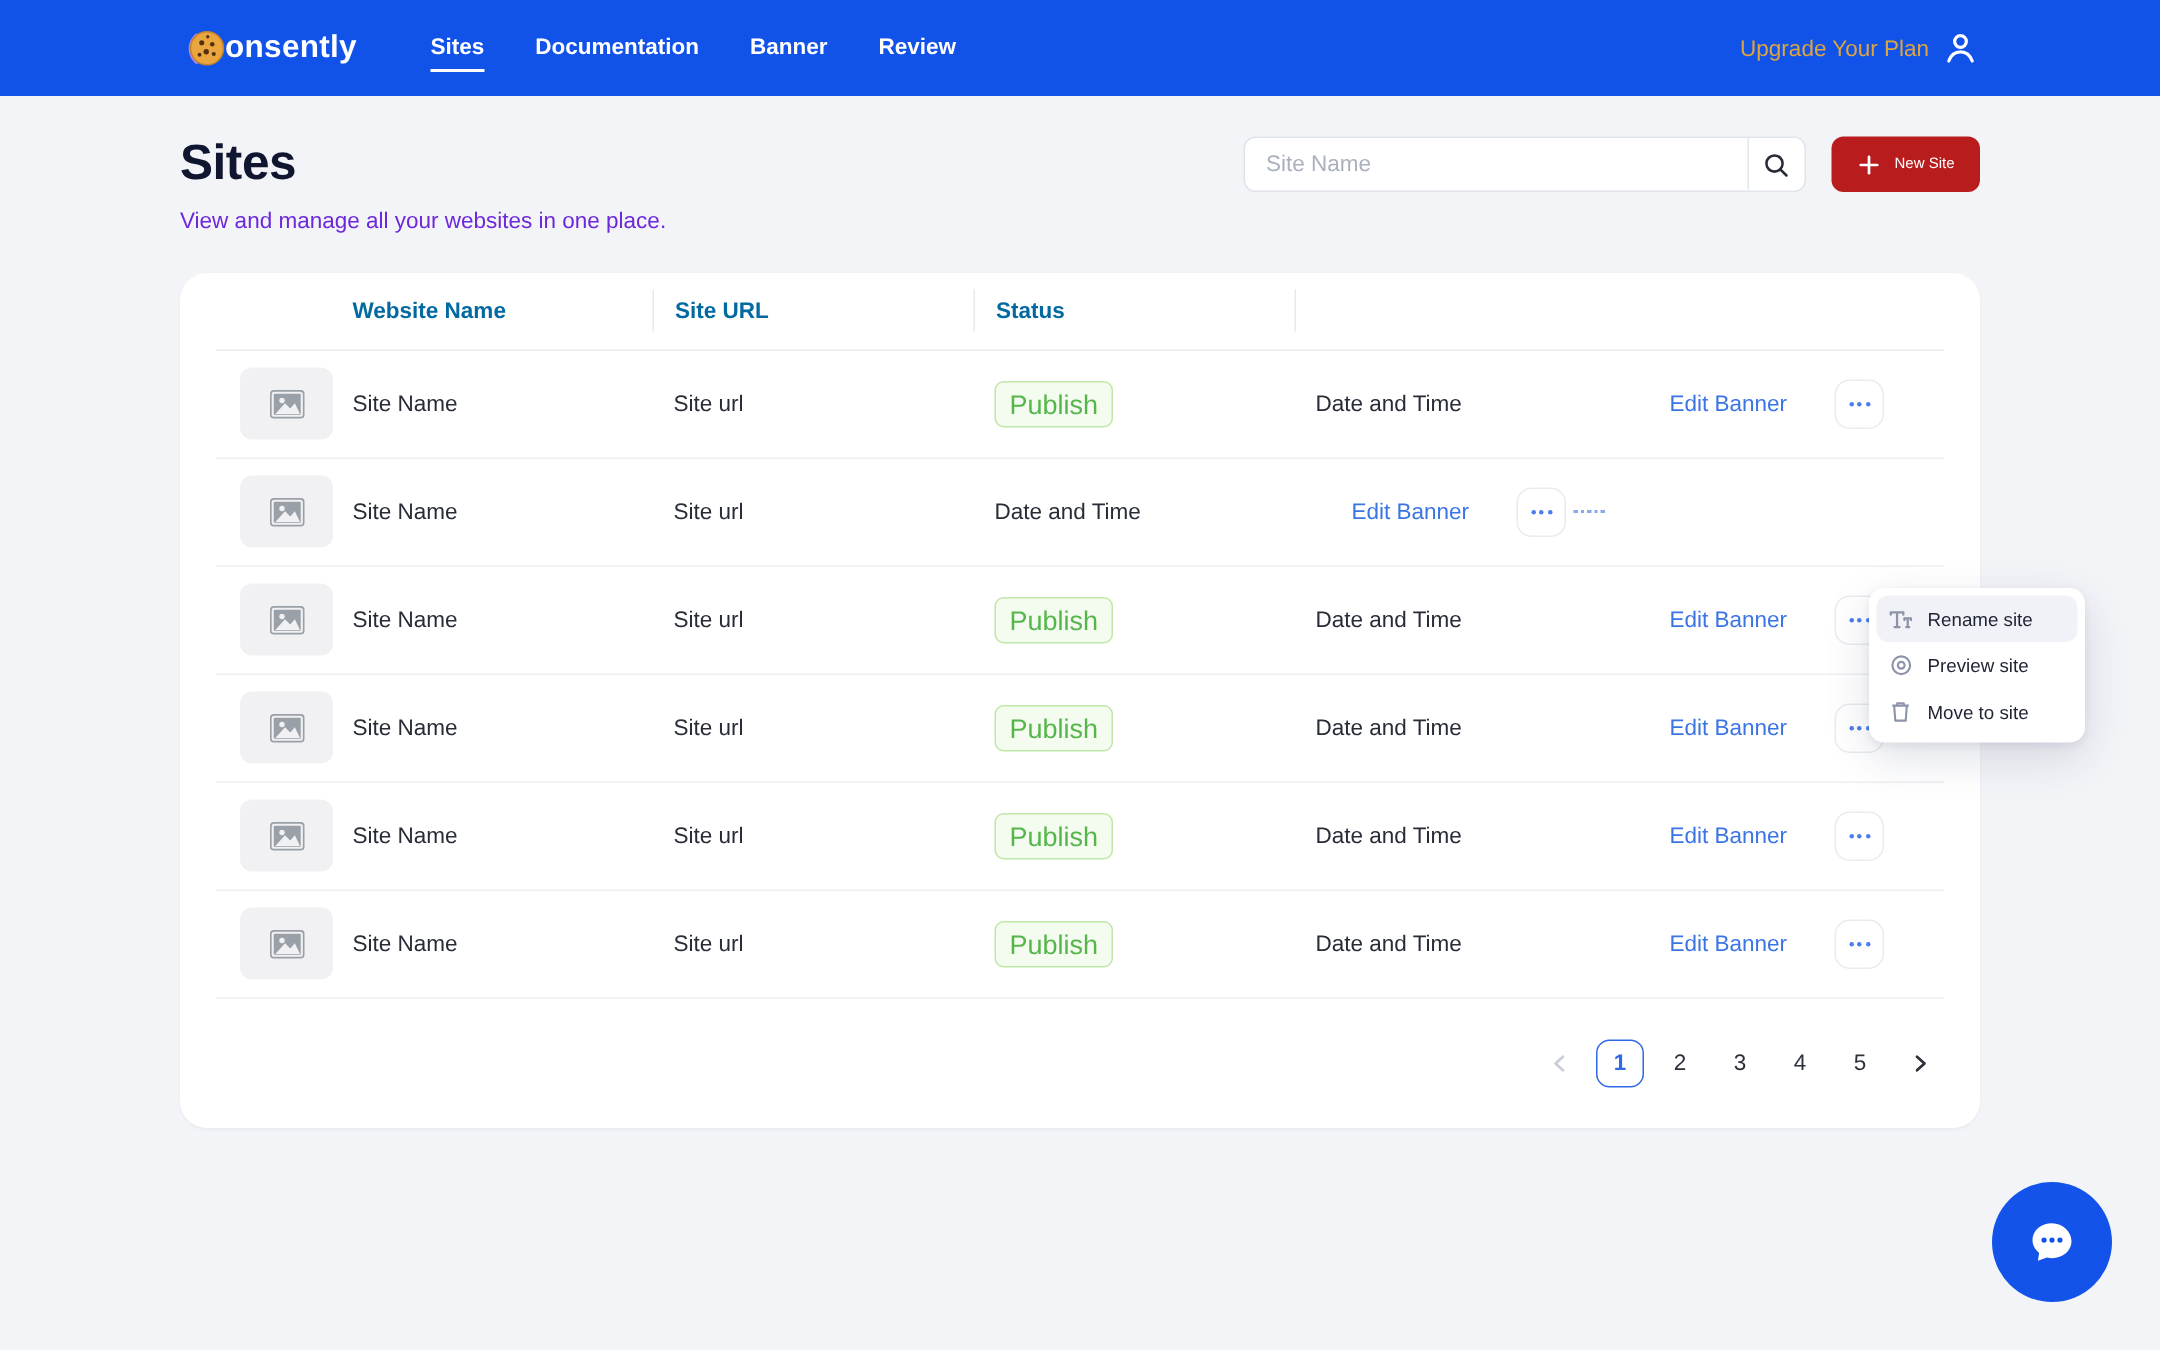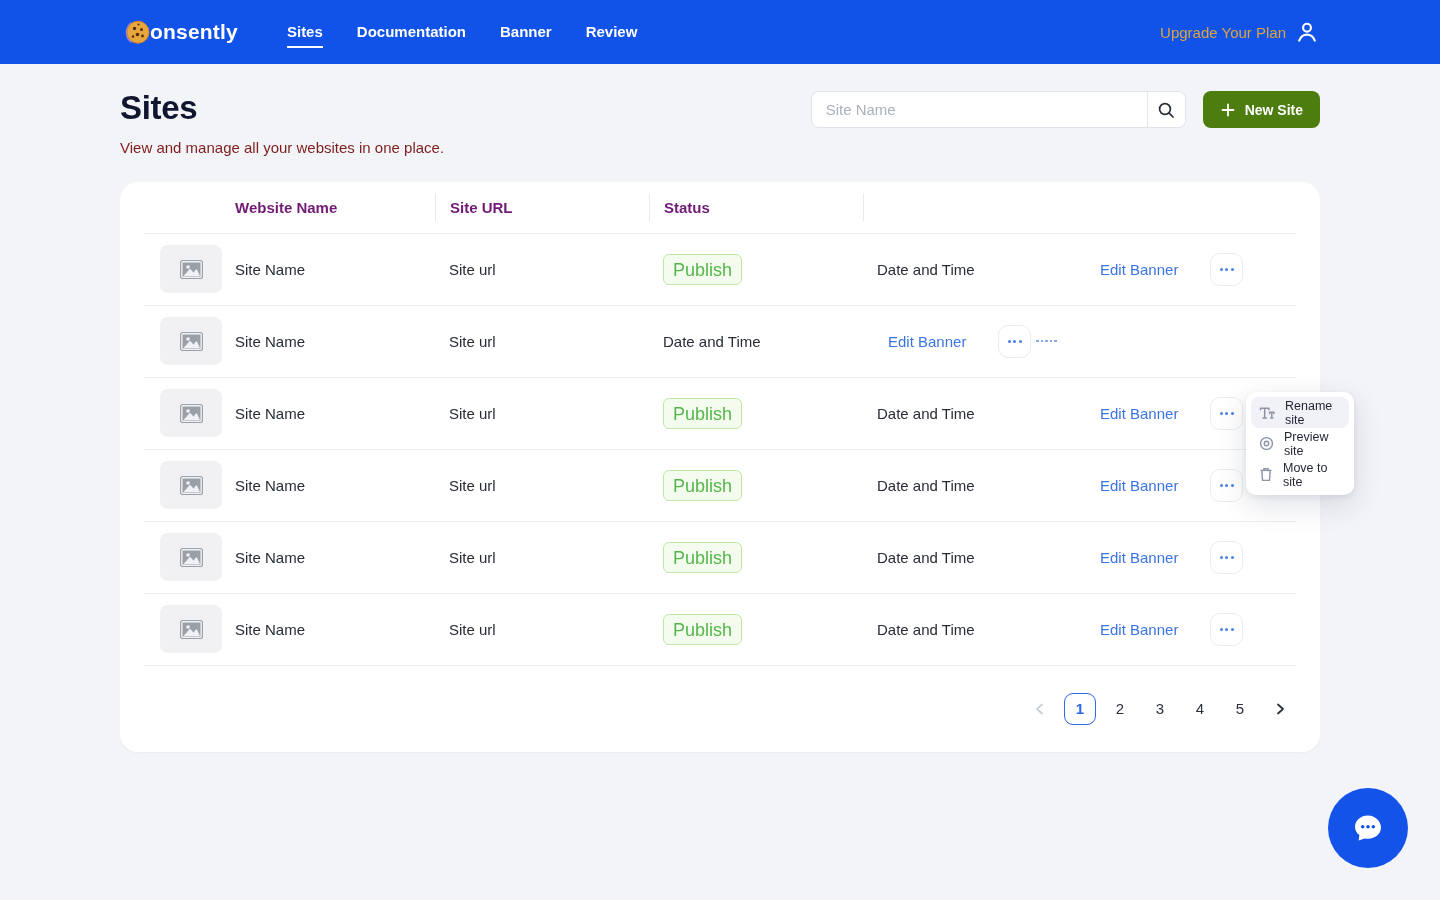--- a/index.html
+++ b/index.html
@@ -28,71 +28,71 @@
   .appbar-right { margin-left:auto; display:flex; align-items:center; gap:8px; }
   .upgrade-link { color:#dda53f; font-size:15px; font-weight:500; text-decoration:none; cursor:pointer; }
   .user-btn { background:none; border:none; padding:0; cursor:pointer; display:flex; }
 
   
   .page-head {
     width:1200px; margin:27px auto 0;
     display:flex; justify-content:space-between; align-items:flex-start;
   }
   .page-title { margin:0; font-size:33px; line-height:1.05; font-weight:800; color:#101530; letter-spacing:-.3px; }
-  .page-subtitle { margin:13px 0 0; font-size:15px; color:#7f1d1d; }
+  .page-subtitle { margin:13px 0 0; font-size:15px; color:#6d28d9; }
   .controls { display:flex; gap:17px; align-items:center; margin-top:0; }
   .search-group {
     display:flex; align-items:stretch; width:375px; height:37px;
     background:#fff; border:1px solid #dfe3ea; border-radius:8px; overflow:hidden;
   }
   .search-input {
     flex:1; border:none; outline:none; background:transparent;
     padding:0 14px; font-size:15px; color:#333; font-family:"Liberation Sans", sans-serif;
   }
   .search-input::placeholder { color:#aab1bd; }
   .search-btn {
     width:38px; border:none; border-left:1px solid #e3e6ec; background:#fff;
     display:flex; align-items:center; justify-content:center; cursor:pointer;
   }
   .new-site-btn {
-    height:37px; padding:0 17px; background:#4d7c0f; color:#fff;
+    height:37px; padding:0 17px; background:#b91c1c; color:#fff;
     border:none; border-radius:8px; cursor:pointer;
     display:flex; align-items:center; gap:9px;
-    font-size:14px; font-weight:700; font-family:"Liberation Sans", sans-serif;
+    font-size:10px; font-weight:400; font-family:"Liberation Sans", sans-serif;
   }
 
   
   .card {
     width:1200px; margin:24px auto 0; background:#fff;
     border-radius:18px; padding:0 24px;
     box-shadow:0 1px 2px rgba(16,24,40,.04);
   }
   .thead, .trow {
     display:grid;
     grid-template-columns:91px 200px 214px 214px 212px 1fr;
     align-items:center;
   }
   .thead { height:52px; margin-top:26px; border-bottom:1px solid #e9ebf0; }
-  .th { font-size:15px; font-weight:700; color:#701a75; }
+  .th { font-size:15px; font-weight:700; color:#0369a1; }
   .th.sep { border-left:1px solid #e7eaef; padding-left:14px; height:28px; display:flex; align-items:center; }
   .trow { height:72px; border-bottom:1px solid #edeff3; }
   .thumb {
     width:62px; height:48px; margin-left:16px; background:#f1f1f3;
     border-radius:8px; display:flex; align-items:center; justify-content:center;
   }
   .cell { font-size:15px; color:#272c37; }
   .cell.pad { padding-left:14px; }
   .badge {
     display:inline-block; font-size:18px; line-height:1;
     padding:6px 9px 5px; border-radius:6px; border:1px solid transparent;
   }
   .badge.mod-publish { color:#56b64b; background:#f4fcef; border-color:#bfe8a6; }
   .badge.mod-draft   { color:#23283a; background:#f4f4f6; border-color:#e6e7ec; }
   .actions-cell { display:flex; align-items:center; padding-left:25px; }
-  .edit-link { color:#3b74e3; font-size:15px; text-decoration:none; cursor:pointer; }
+  .edit-link { color:#3b74e3; font-size:15px; text-decoration:none; cursor:pointer;margin-left:13px; }
   .more-btn {
     margin-left:32px; width:33px; height:33px;
     border:1px solid #e9ebef; border-radius:10px; background:#fff; cursor:pointer;
     display:flex; align-items:center; justify-content:center; gap:2.5px;
   }
   .more-btn .dot { width:3px; height:3px; border-radius:50%; background:#4d7de9; }
   .focus-dots { display:flex; gap:2px; margin-left:5px; }
   .focus-dots i { width:2.5px; height:2.5px; background:#8aa8ee; }
 
   
@@ -100,21 +100,21 @@
   .page-btn, .chev-btn {
     width:32px; height:32px; display:flex; align-items:center; justify-content:center;
     background:transparent; border:1.5px solid transparent; border-radius:9px;
     font-size:15px; color:#2b3039; cursor:pointer; font-family:"Liberation Sans", sans-serif;
   }
   .page-btn.mod-true { border-color:#3069e5; color:#2f6ae4; font-weight:700; background:#fff; }
   .chev-btn.disabled { cursor:default; }
 
   
   .context-menu {
-    position:absolute; left:1246px; top:392px; width:108px; z-index:20;
+    position:absolute; left:1246px; top:392px; width:144px; z-index:20;
     background:#fff; border-radius:10px; padding:5px;
     box-shadow:0 10px 30px rgba(25,39,80,.14), 0 2px 6px rgba(25,39,80,.08);
   }
   .menu-item {
     display:flex; align-items:center; gap:10px; height:31px; padding:0 8px;
     border-radius:8px; font-size:12.5px; color:#1f2433; cursor:pointer;
   }
   .menu-item.mod-true { background:#f1f2f7; }
   .menu-item .mi { display:flex; width:16px; justify-content:center; }
 

